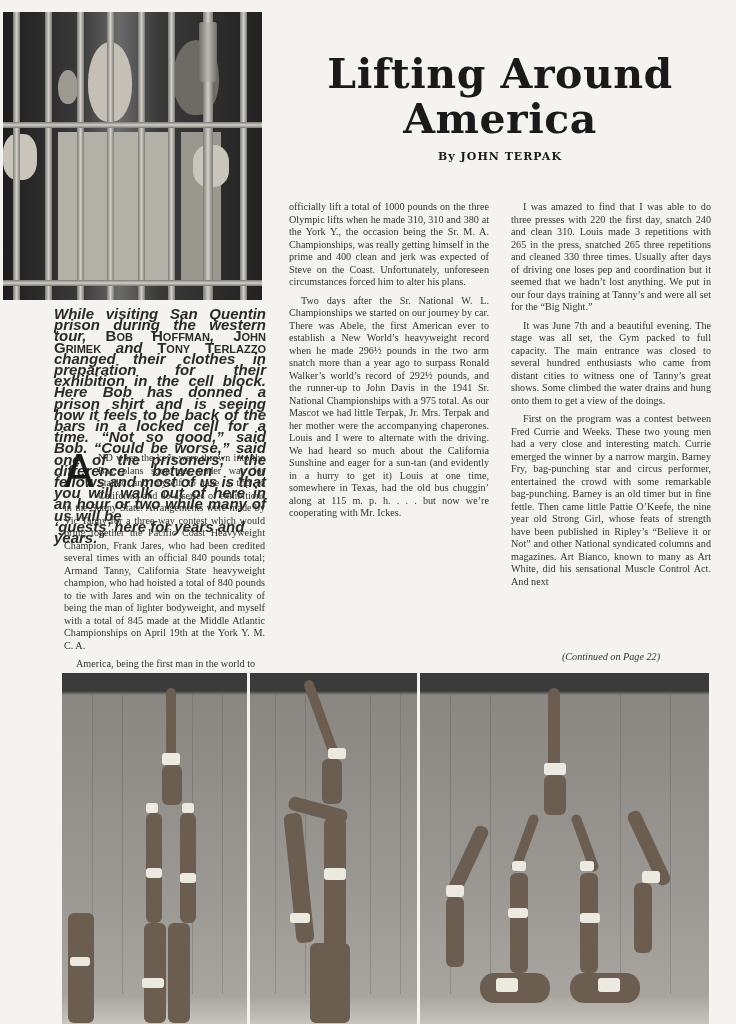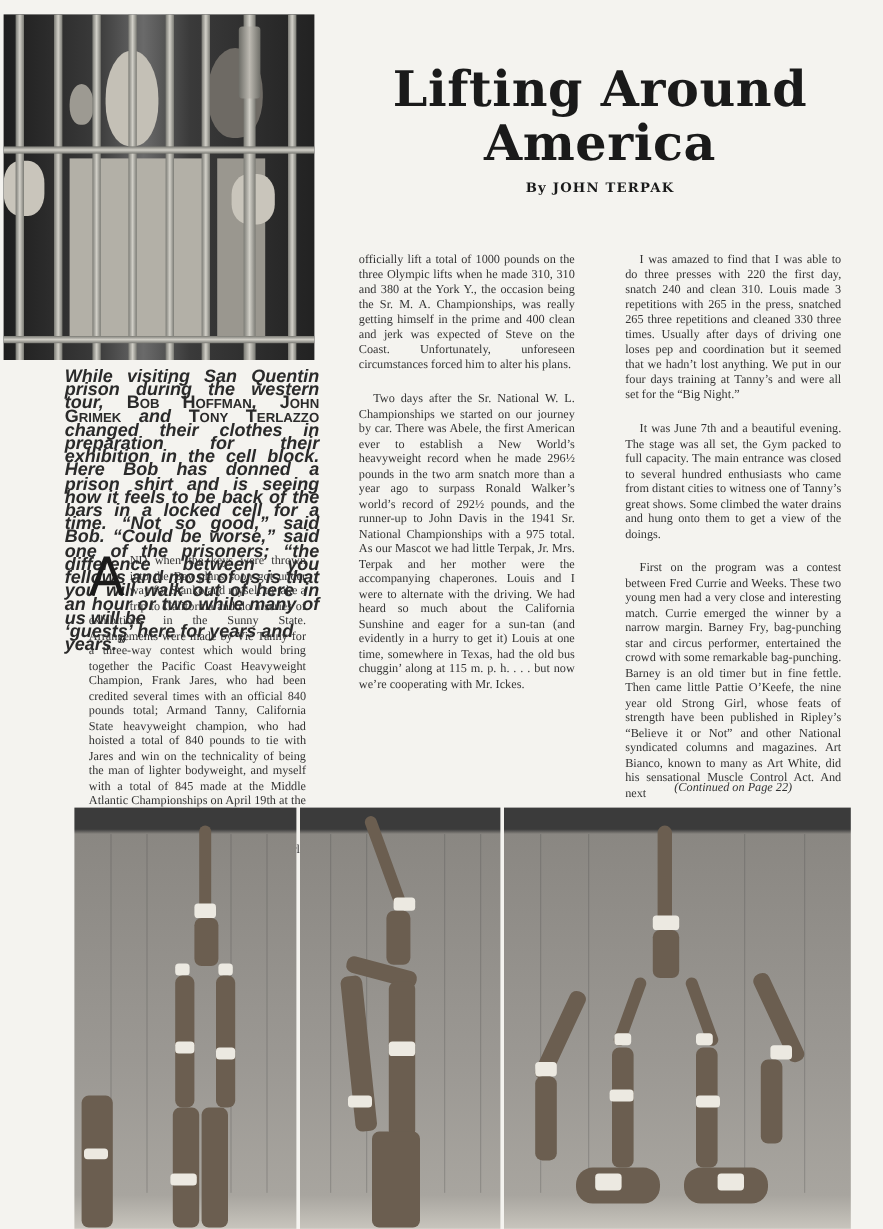--- a/index.html
+++ b/index.html
@@ -49,21 +49,21 @@
     font-family:Liberation Sans, sans-serif; font-style:italic; font-weight:bold;
     font-size:15px; line-height:11.2px; text-align:justify; color:#2a2a2a;
   }
   #caption .sc { font-style:normal; font-variant:small-caps; }
   #caption .last { text-align:left; display:block; }
 
   .col {
     position:absolute; font-size:10.2px; line-height:12.5px; text-align:justify;
     color:#333; hyphens:manual;
   }
-  .col p { margin:16px; text-indent:12px; }
+  .col p { margin:6px; text-indent:12px; }
   .col p.noindent { text-indent:0; }
   #col-1 { left:58px; top:446px; width:213px; }
   #col-2 { left:283px; top:195px; width:212px; }
   #col-3 { left:505px; top:195px; width:212px; }
   .dropcap {
     float:left; font-family:"DejaVu Sans",sans-serif; font-size:44px; line-height:38px;
     margin:1px 4px 0 0; color:#1a1a1a;
   }
   #continued {
     position:absolute; left:505px; top:651px; width:212px; text-align:center;

